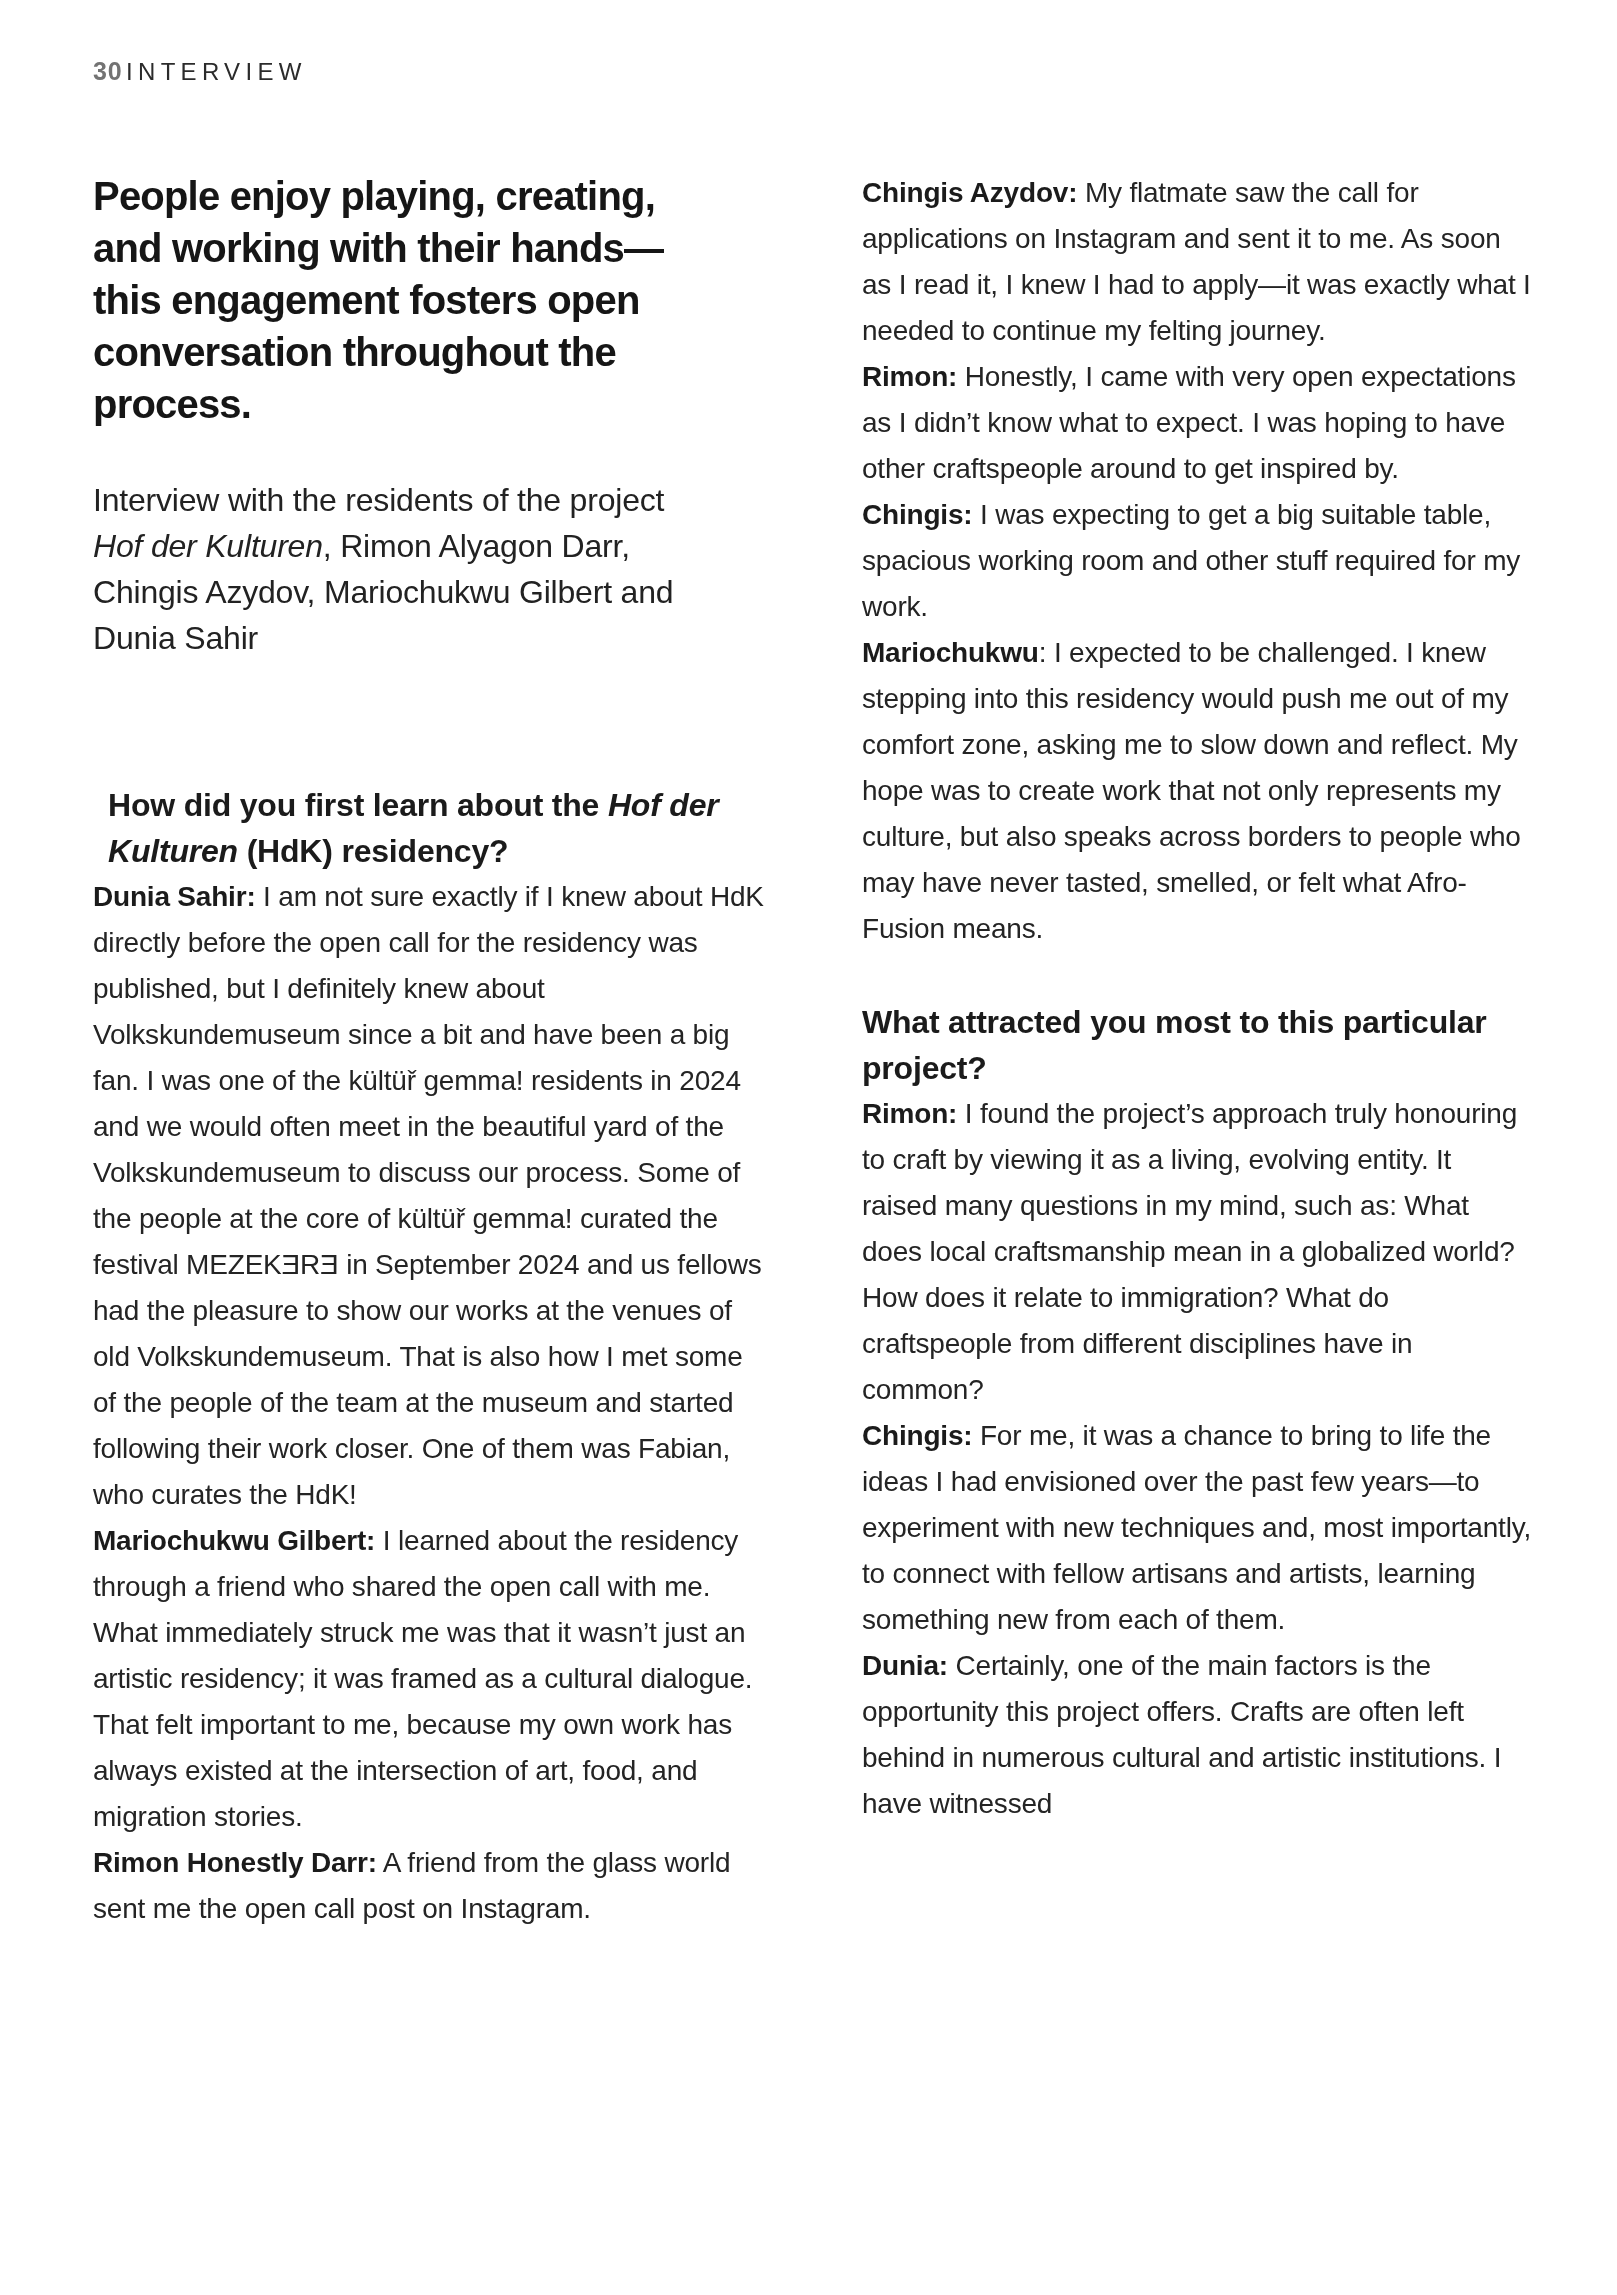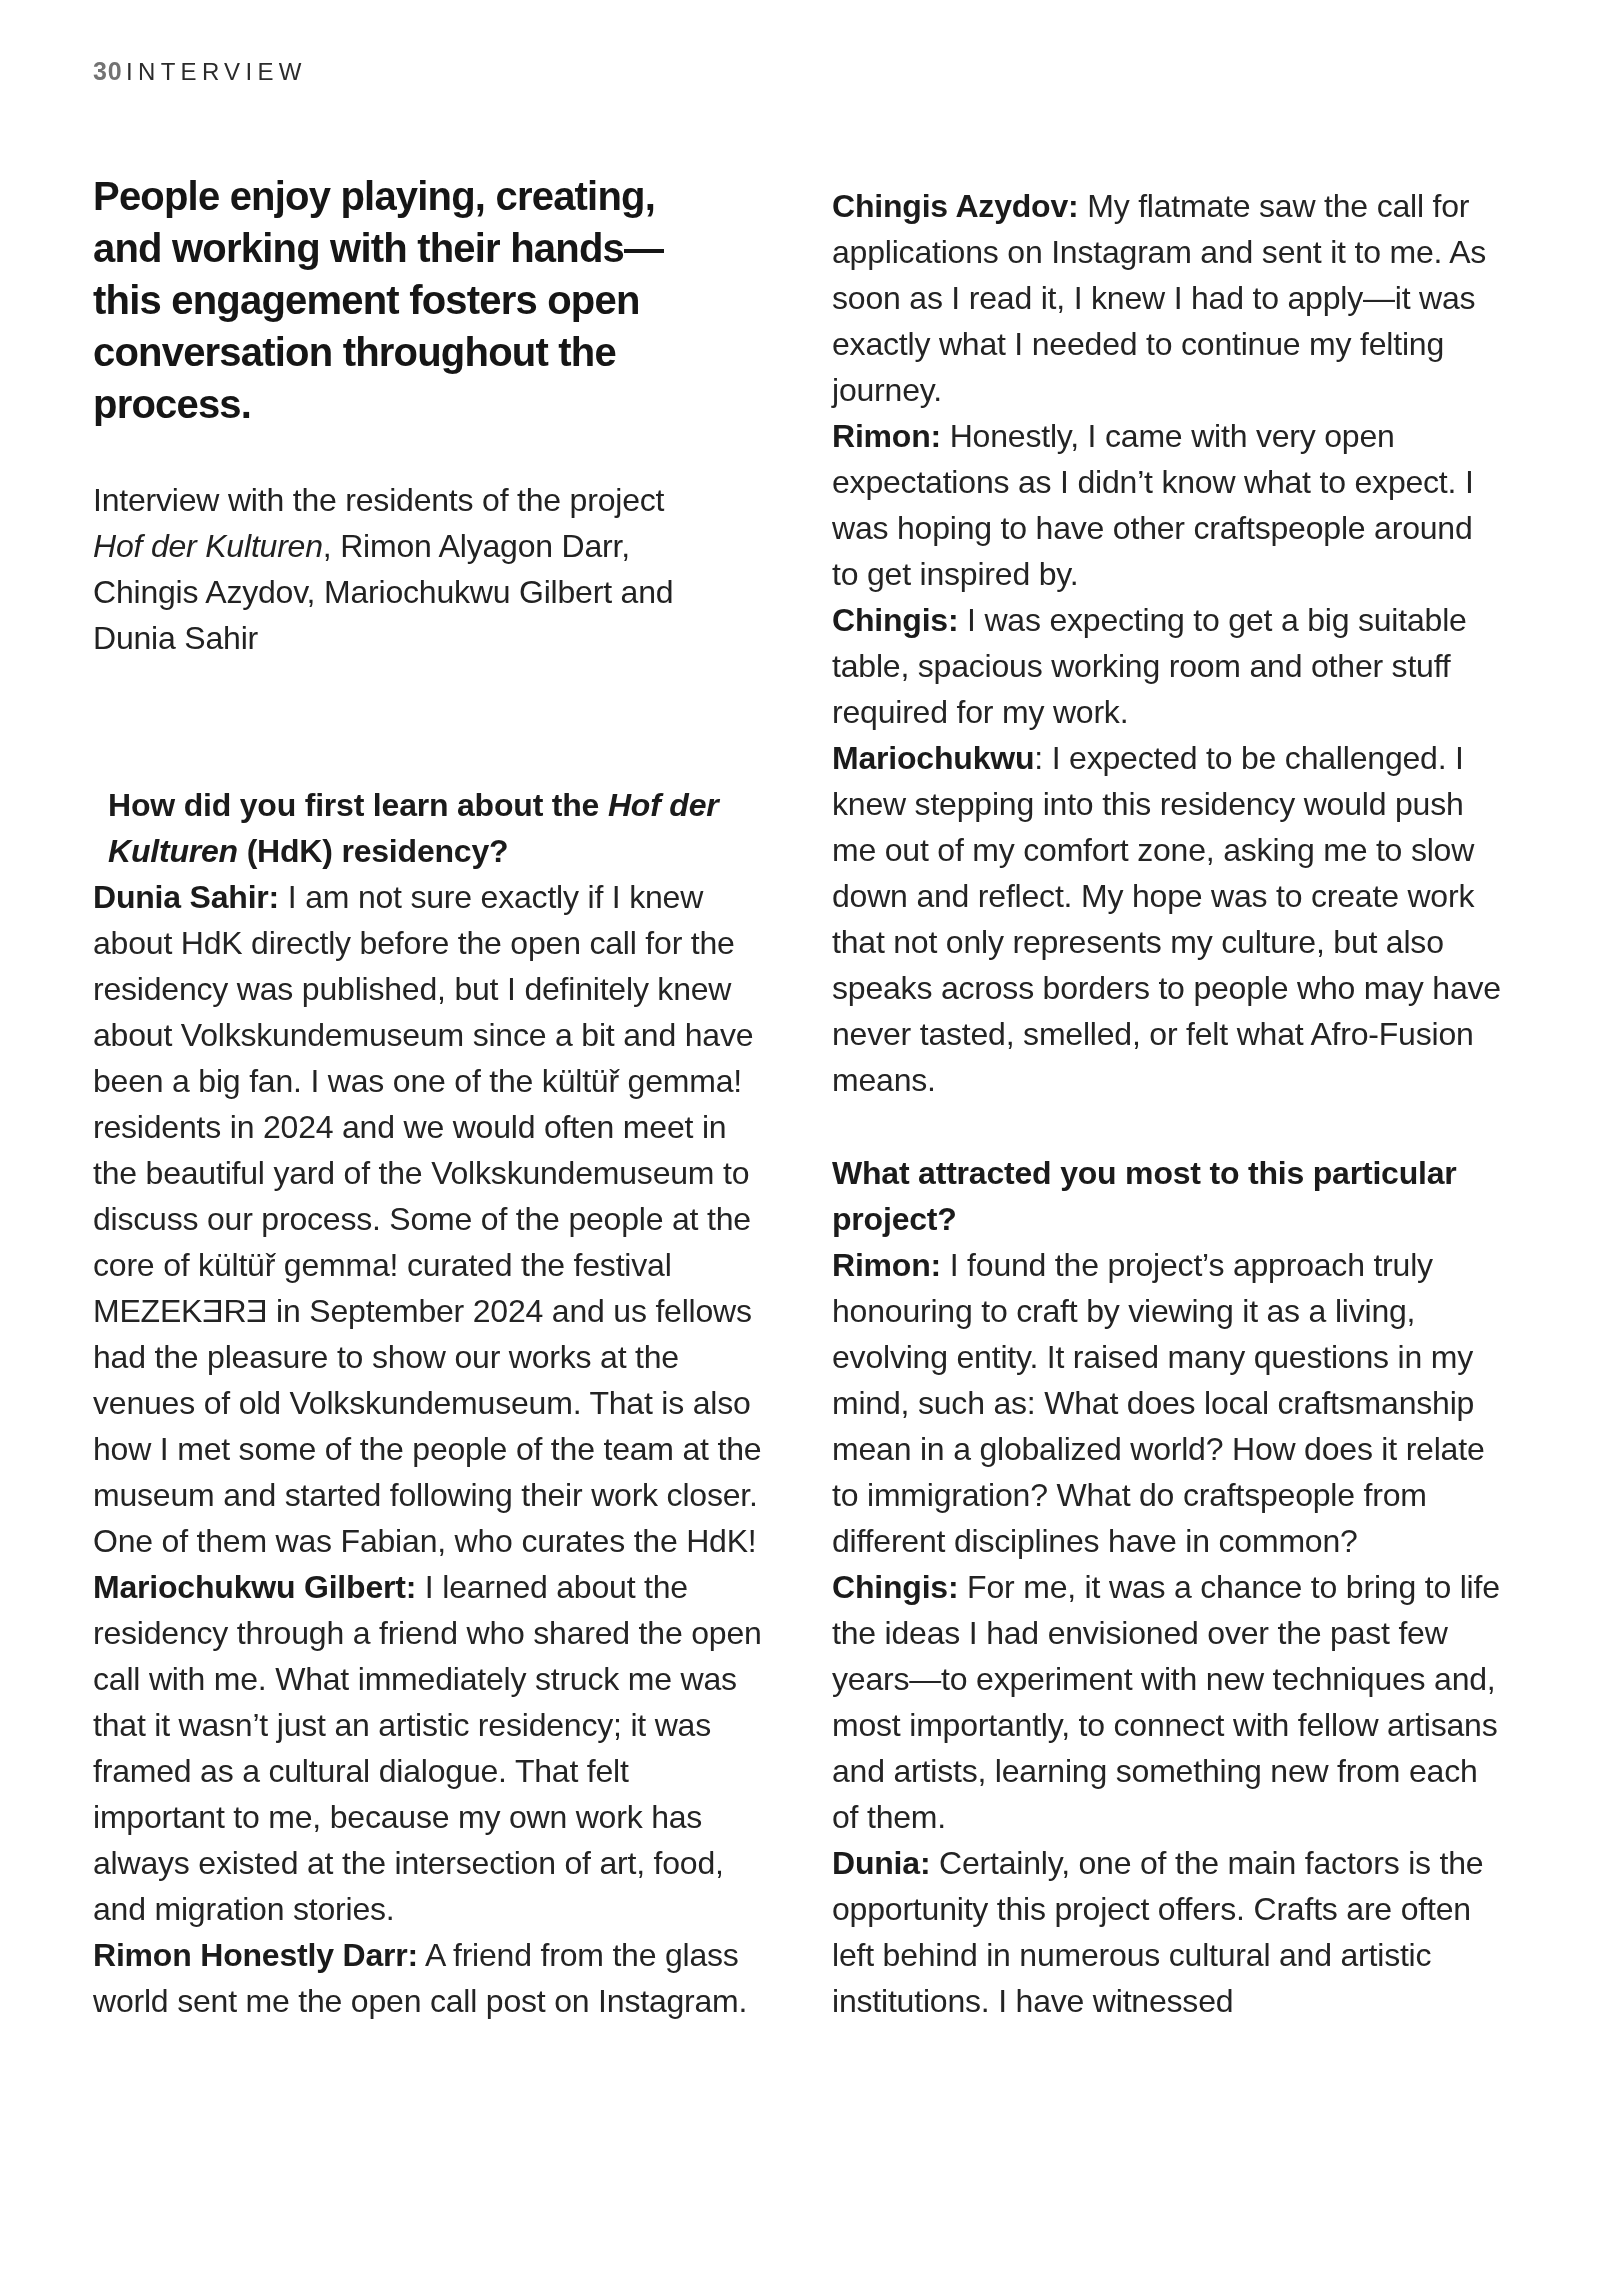--- a/index.html
+++ b/index.html
@@ -40,22 +40,22 @@
     letter-spacing: 5.3px;
     color: #2b2b2b;
     display: inline-block;
   }
   .columns {
     position: absolute;
     top: 170px;
     left: 93px;
     width: 1405px;
     display: flex;
-    gap: 64px;
-    align-items: flex-end;
+    gap: 94px;
+    align-items: flex-start;
   }
   .col { flex: none; }
   .col-left  { width: 675px; }
   .col-right { width: 671px; }
 
   .headline {
     margin: 0;
     font-size: 40px;
     line-height: 52px;
     font-weight: 700;
@@ -79,21 +79,21 @@
     line-height: 46px;
     font-weight: 700;
     letter-spacing: -0.2px;
     color: #1b1b1b;
   }
   .question.first-question { margin-top: 121px; margin-left: 15px; }
   .question em { font-style: italic; font-weight: 700; }
 
   .answer {
     margin: 0;
-    font-size: 32px;
+    font-size: 28px;
     line-height: 46px;
     letter-spacing: -0.2px;
     color: #242424;
   }
   .answer strong { font-weight: 700; color: #1b1b1b; }
 </style>
 </head>
 <body>
 
 <div class="page">

